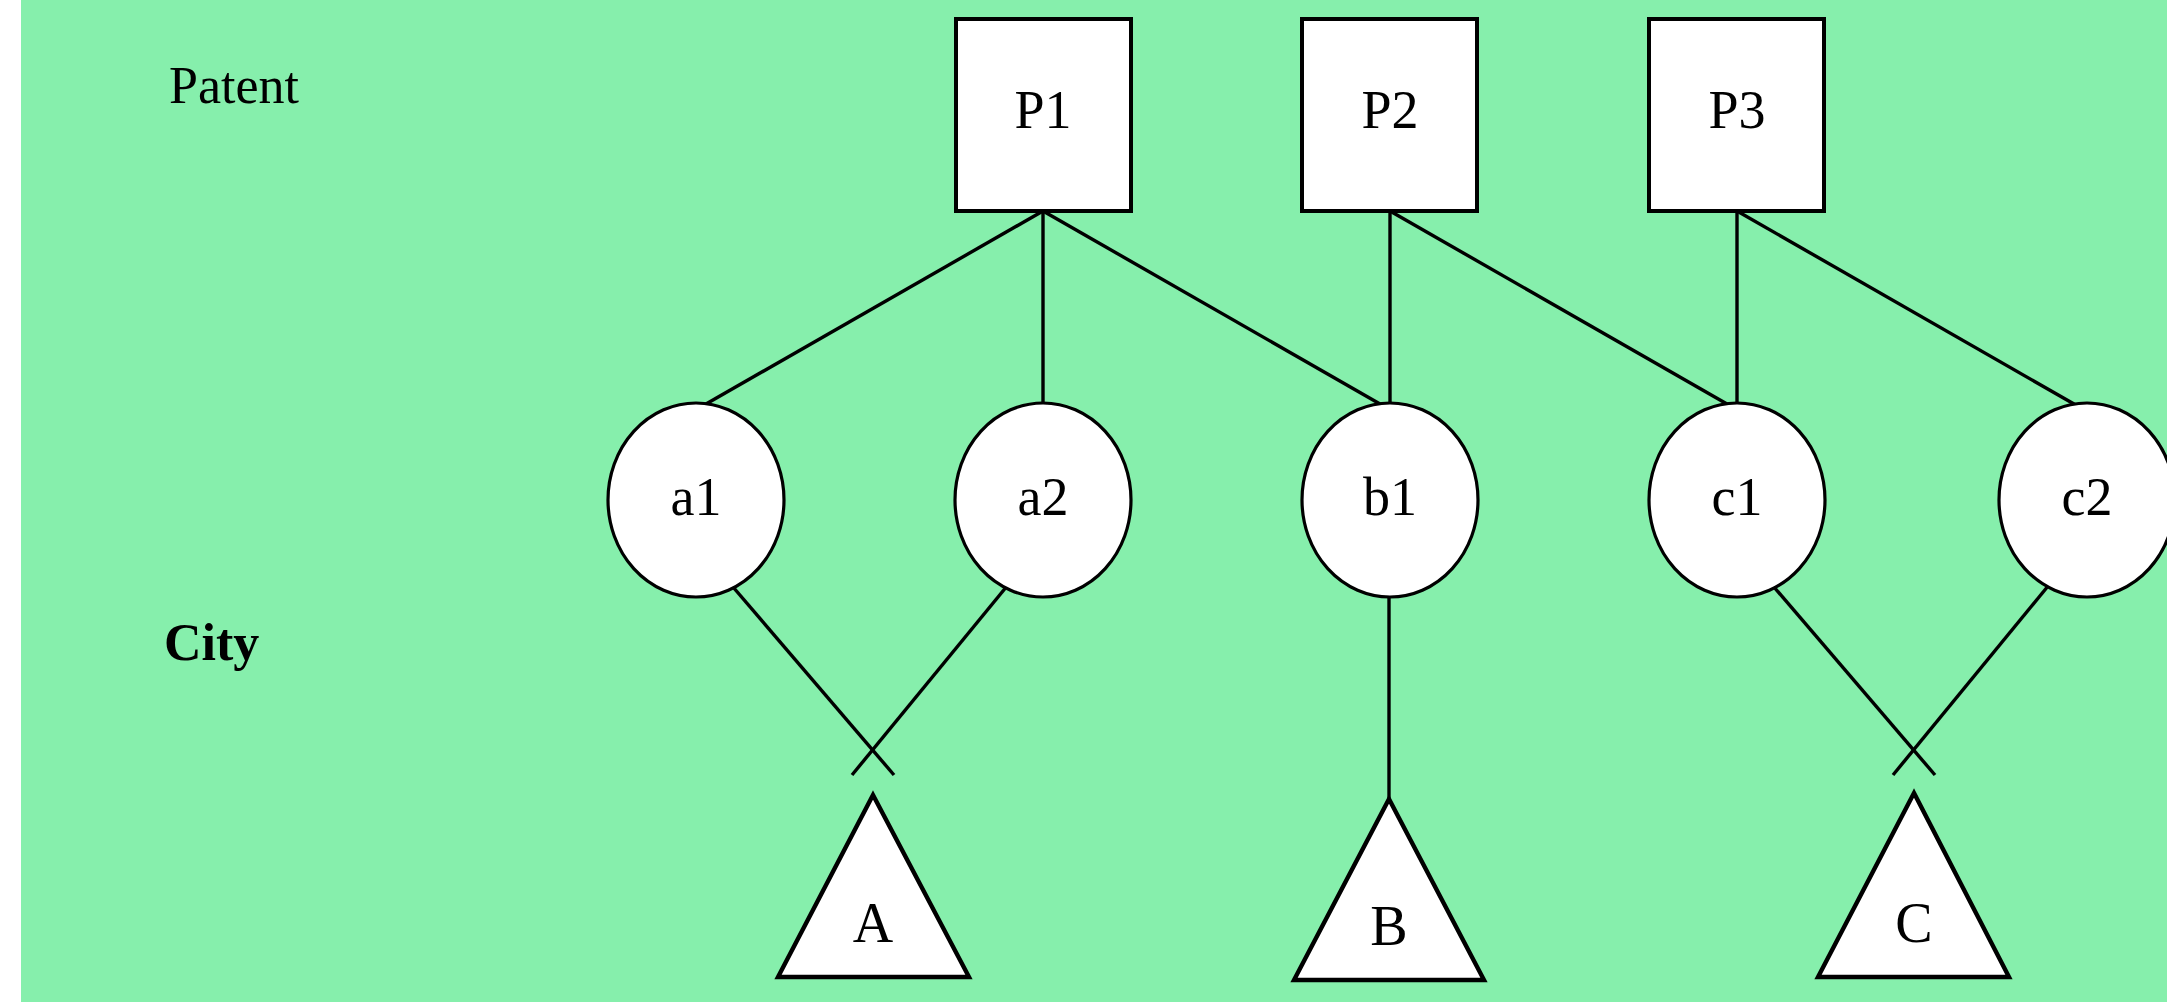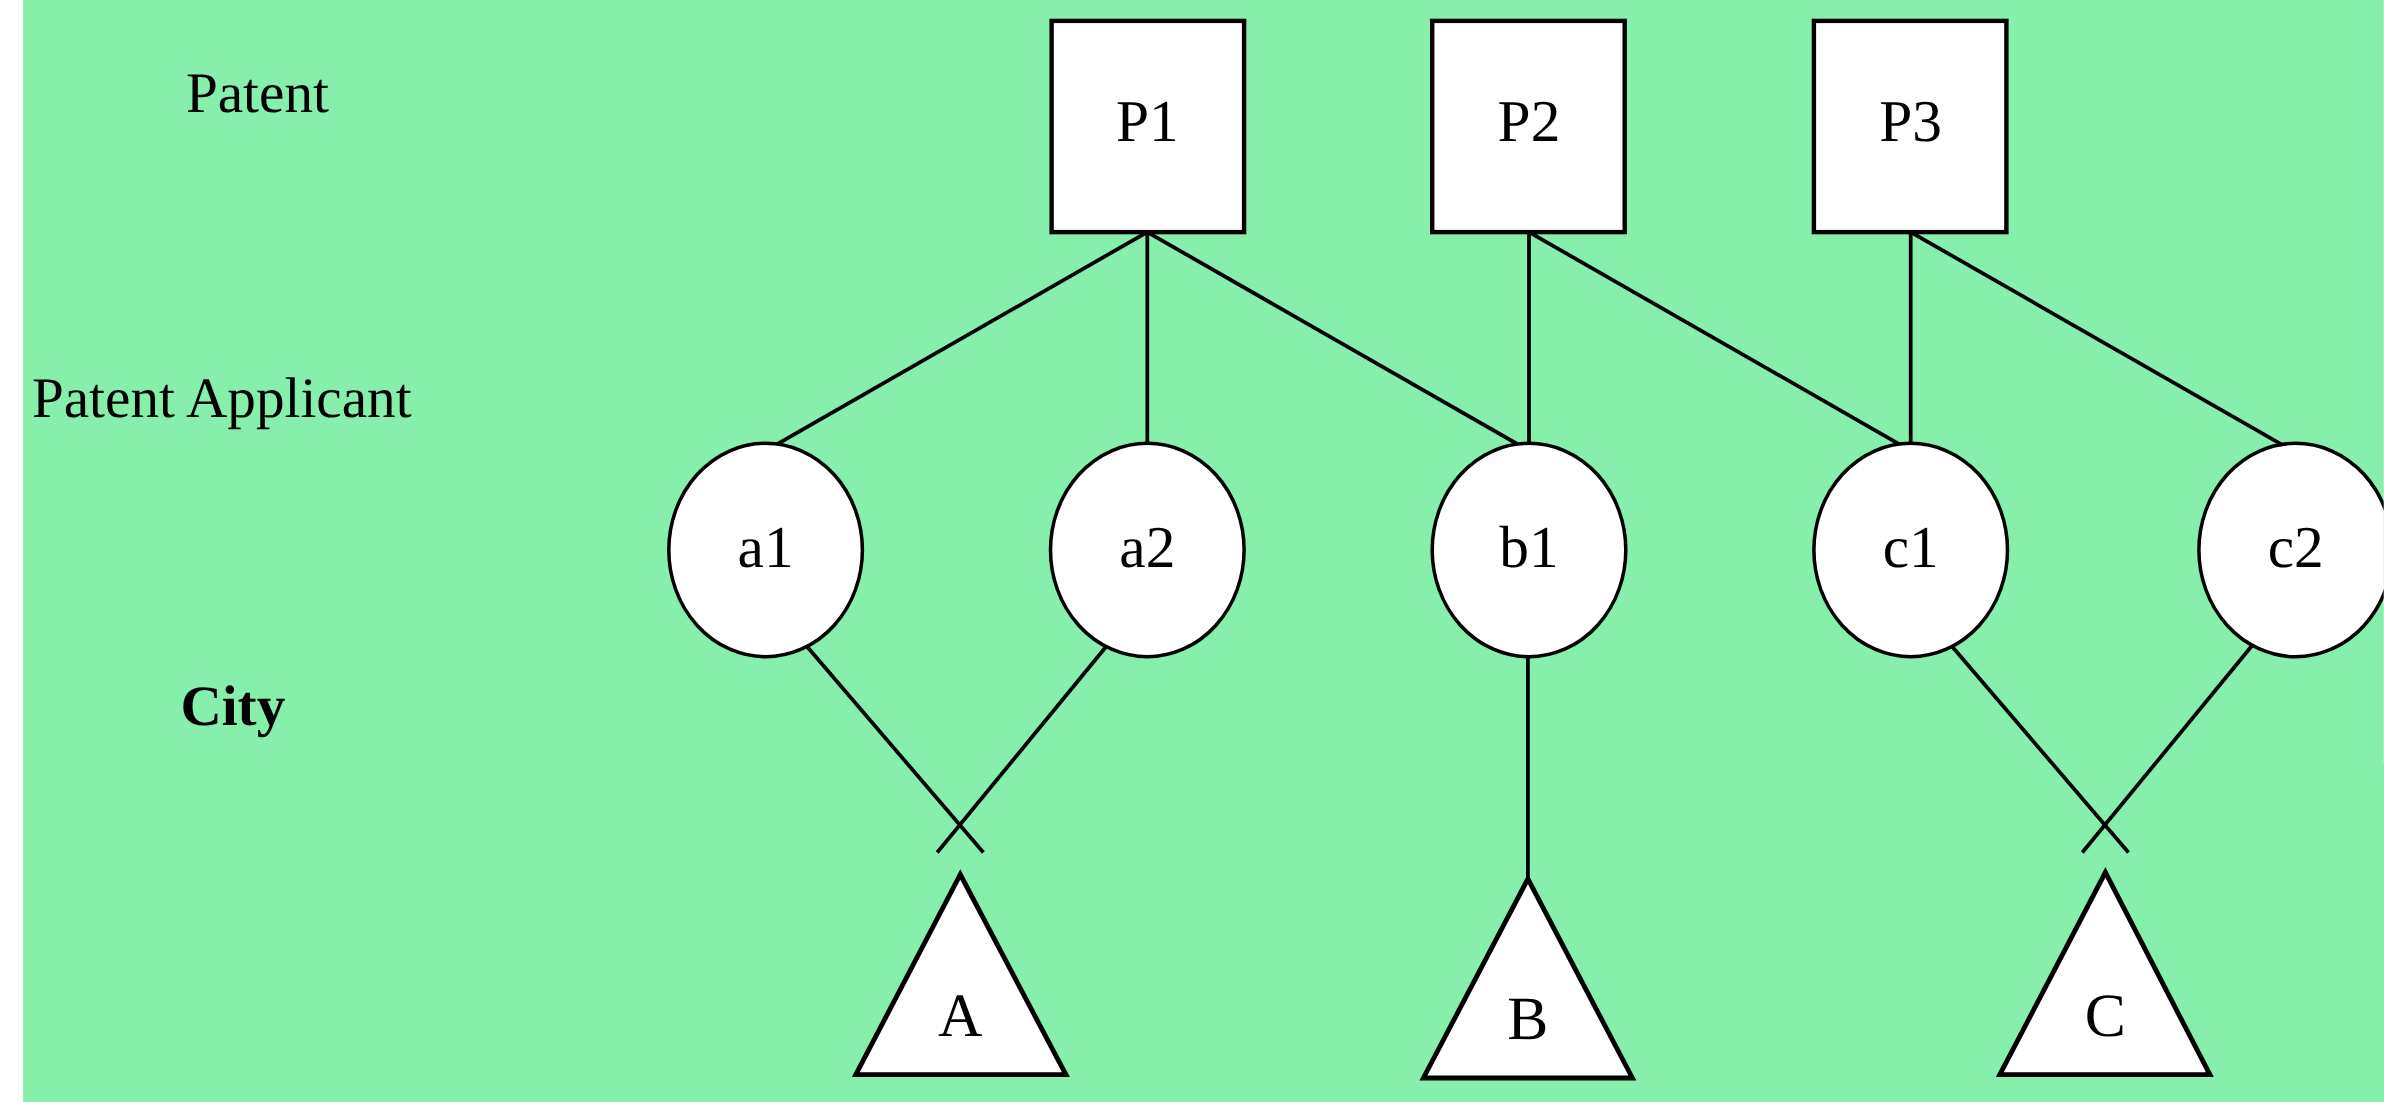--- a/index.html
+++ b/index.html
@@ -60,21 +60,20 @@
     stroke-linecap: butt;
   }
 </style>
 </head>
 <body>
 
 <div id="stage">
 
   <div class="row-label" id="row-label-patent">Patent</div>
 
-  <div class="row-label" id="row-label-applicant">Patent Applicant</div>
 
   <div class="row-label" id="row-label-city">City</div>
 
   <svg id="diagram-svg" viewBox="0 0 2167 1002" xmlns="http://www.w3.org/2000/svg">
 
     <g>
       <line class="edge-line" x1="1022" y1="211" x2="678" y2="408"></line>
       <line class="edge-line" x1="1022" y1="211" x2="1022" y2="403"></line>
       <line class="edge-line" x1="1022" y1="211" x2="1366" y2="408"></line>
 

